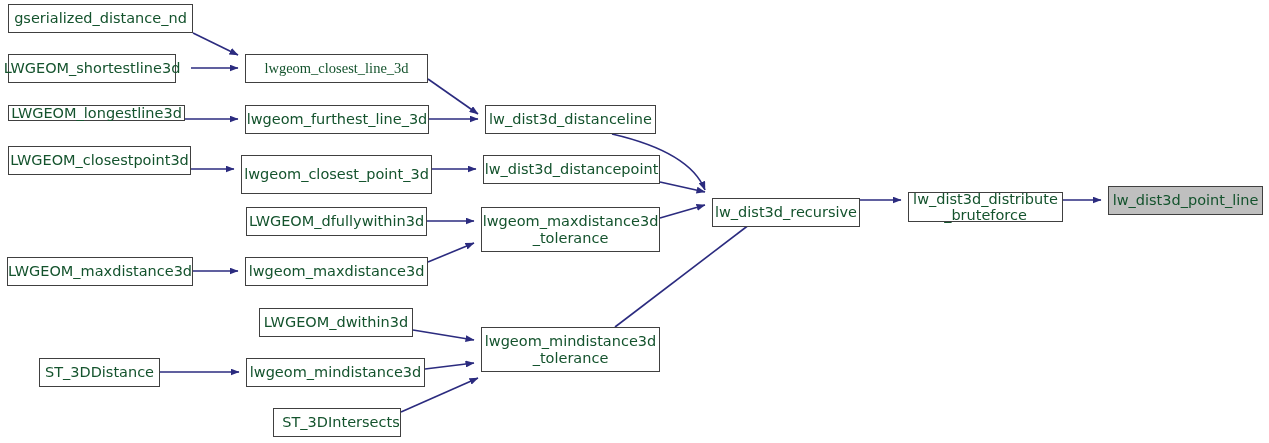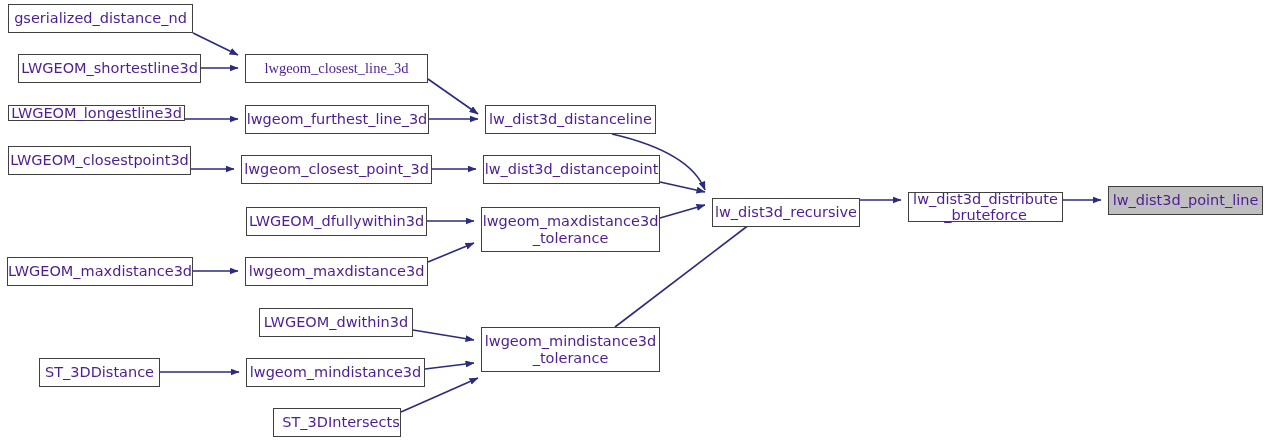--- a/index.html
+++ b/index.html
@@ -24,21 +24,21 @@
   }
   .node {
     position: absolute;
     box-sizing: border-box;
     display: flex;
     align-items: center;
     justify-content: center;
     text-align: center;
     background: #ffffff;
     border: 1px solid #404040;
-    color: #4c1d95;
+    color: #14532d;
     font-size: 14.5px;
     line-height: 1.12;
     letter-spacing: 0px;
     white-space: pre-line;
     z-index: 2;
   }
   .node.highlight {
     background: #bfbfbf;
     border: 1px solid #404040;
   }
@@ -77,27 +77,27 @@
         <path d="M 160,372 L 239,372" marker-end="url(#arrowhead)"></path>
         <path d="M 401,412 L 478,378" marker-end="url(#arrowhead)"></path>
         <path d="M 615,327 L 758,218" marker-end="url(#arrowhead)"></path>
         <path d="M 860,200 L 901,200" marker-end="url(#arrowhead)"></path>
         <path d="M 1063,200 L 1101,200" marker-end="url(#arrowhead)"></path>
       </g>
   </svg>
 
   <div id="nodes-group">
       <div class="node" style="left: 8px; top: 4px; width: 185px; height: 29px;"><span class="label">gserialized_distance_nd</span></div>
-      <div class="node" style="left: 18px; top: 54px; width: 183px; height: 29px; text-align: center;"><span class="label">LWGEOM_shortestline3d</span></div>
+      <div class="node" style="left: 8px; top: 54px; width: 168px; height: 29px; text-align: center;"><span class="label">LWGEOM_shortestline3d</span></div>
       <div class="node" style="left: 245px; top: 54px; width: 183px; height: 29px; font-family: Liberation Serif, serif;"><span class="label">lwgeom_closest_line_3d</span></div>
       <div class="node" style="left: 8px; top: 105px; width: 177px; height: 16px;"><span class="label">LWGEOM_longestline3d</span></div>
       <div class="node" style="left: 245px; top: 105px; width: 184px; height: 29px;"><span class="label">lwgeom_furthest_line_3d</span></div>
       <div class="node" style="left: 485px; top: 105px; width: 171px; height: 29px;"><span class="label">lw_dist3d_distanceline</span></div>
       <div class="node" style="left: 8px; top: 146px; width: 183px; height: 29px;"><span class="label">LWGEOM_closestpoint3d</span></div>
-      <div class="node" style="left: 241px; top: 155px; width: 191px; height: 29px;"><span class="label">lwgeom_closest_point_3d</span></div>
+      <div class="node" style="left: 241px; top: 155px; width: 191px; height: 39px;"><span class="label">lwgeom_closest_point_3d</span></div>
       <div class="node" style="left: 483px; top: 155px; width: 177px; height: 29px; text-align: right;"><span class="label">lw_dist3d_distancepoint</span></div>
       <div class="node" style="left: 246px; top: 207px; width: 181px; height: 29px;"><span class="label">LWGEOM_dfullywithin3d</span></div>
       <div class="node" style="left: 481px; top: 207px; width: 179px; height: 45px;"><span class="label">lwgeom_maxdistance3d
 _tolerance</span></div>
       <div class="node" style="left: 712px; top: 186px; width: 148px; height: 29px; margin-top: 12px;"><span class="label">lw_dist3d_recursive</span></div>
       <div class="node" style="left: 908px; top: 192px; width: 155px; height: 30px;"><span class="label">lw_dist3d_distribute
 _bruteforce</span></div>
       <div class="node highlight" style="left: 1108px; top: 186px; width: 155px; height: 29px;"><span class="label">lw_dist3d_point_line</span></div>
       <div class="node" style="left: 7px; top: 257px; width: 186px; height: 29px;"><span class="label">LWGEOM_maxdistance3d</span></div>
       <div class="node" style="left: 245px; top: 257px; width: 183px; height: 29px;"><span class="label">lwgeom_maxdistance3d</span></div>

